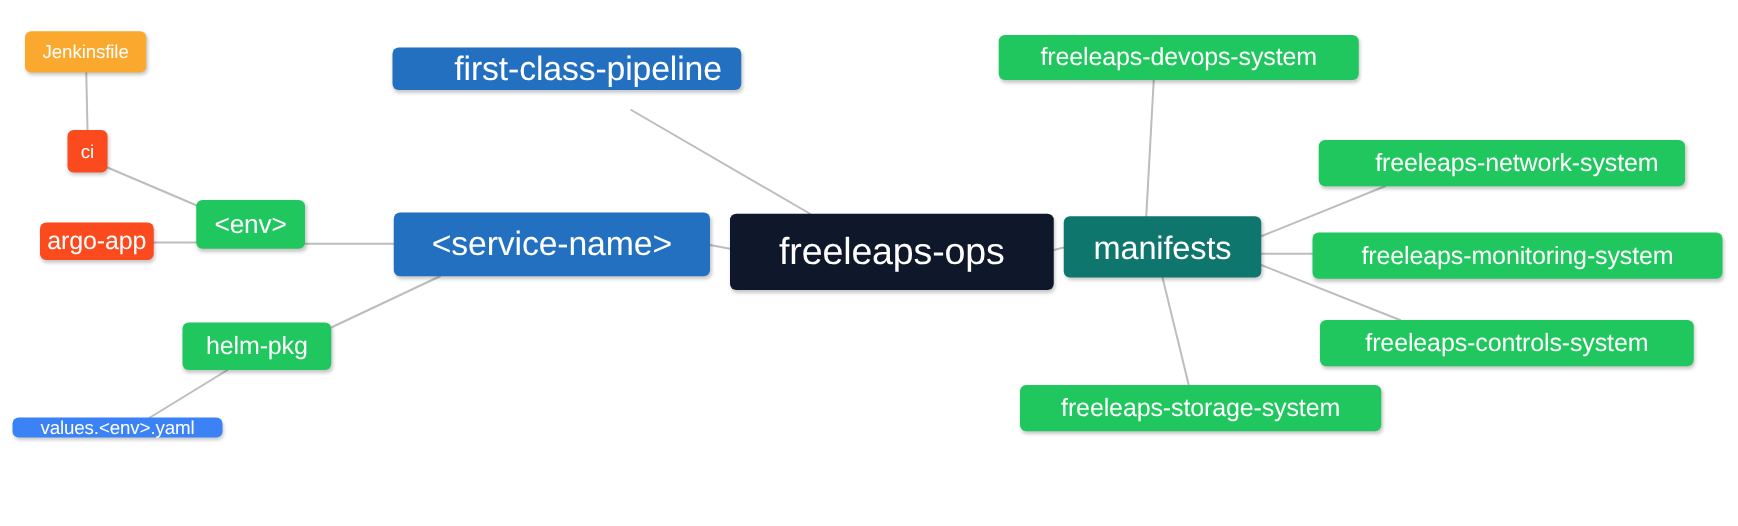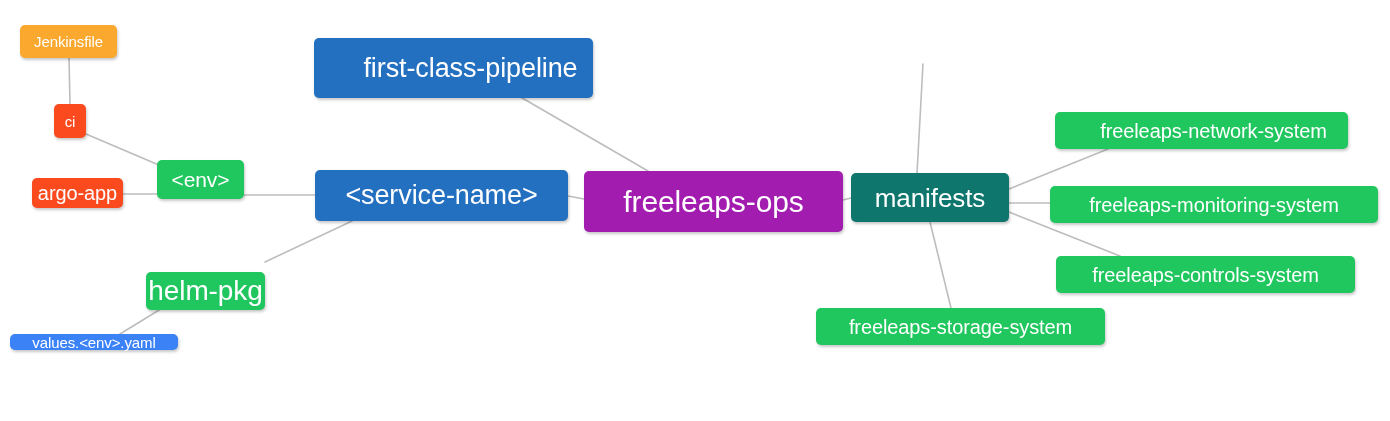--- a/index.html
+++ b/index.html
@@ -70,37 +70,40 @@
     </div>
     <div class="node" style="left: 54px; top: 104px; width: 32px; height: 34px; background: rgb(251, 74, 30); font-size: 15px;">
       <span class="node-label">ci</span>
     </div>
     <div class="node" style="left: 32px; top: 178px; width: 91px; height: 30px; background: rgb(251, 74, 30); font-size: 20px;">
       <span class="node-label">argo-app</span>
     </div>
     <div class="node" style="left: 157px; top: 160px; width: 87px; height: 39px; background: rgb(32, 199, 94); font-size: 21px;">
       <span class="node-label">&lt;env&gt;</span>
     </div>
-    <div class="node" style="left: 146px; top: 258px; width: 119px; height: 38px; background: rgb(32, 199, 94); font-size: 28px; margin-top: 14px;">
+    <div class="node" style="left: 146px; top: 258px; width: 119px; height: 38px; background: rgb(32, 199, 94); font-size: 20px;">
       <span class="node-label">helm-pkg</span>
     </div>
     <div class="node" style="left: 10px; top: 334px; width: 168px; height: 16px; background: #3b82f6; font-size: 15px;">
       <span class="node-label">values.&lt;env&gt;.yaml</span>
     </div>
-    <div class="node" style="left: 314px; top: 38px; width: 279px; height: 60px; background: rgb(36, 112, 192); font-size: 27px; padding-left: 34px;">
+    <div class="node" style="left: 314px; top: 38px; width: 279px; height: 34px; background: rgb(36, 112, 192); font-size: 27px; padding-left: 34px;">
       <span class="node-label">first-class-pipeline</span>
     </div>
     <div class="node" style="left: 315px; top: 170px; width: 253px; height: 51px; background: rgb(36, 112, 192); font-size: 27px;">
       <span class="node-label">&lt;service-name&gt;</span>
     </div>
-    <div class="node" style="left: 584px; top: 171px; width: 259px; height: 61px; background: #a21caf; font-size: 30px;">
+    <div class="node" style="left: 584px; top: 171px; width: 259px; height: 61px; background: #0f172a; font-size: 30px;">
       <span class="node-label">freeleaps-ops</span>
     </div>
     <div class="node" style="left: 851px; top: 173px; width: 158px; height: 49px; background: #0f766e; font-size: 26px;">
       <span class="node-label">manifests</span>
+    </div>
+    <div class="node" style="left: 799px; top: 28px; width: 288px; height: 36px; background: rgb(32, 199, 94); font-size: 20px;">
+      <span class="node-label">freeleaps-devops-system</span>
     </div>
     <div class="node" style="left: 1055px; top: 112px; width: 293px; height: 37px; background: rgb(32, 199, 94); font-size: 20px; padding-left: 24px;">
       <span class="node-label">freeleaps-network-system</span>
     </div>
     <div class="node" style="left: 1050px; top: 186px; width: 328px; height: 37px; background: rgb(32, 199, 94); font-size: 20px;">
       <span class="node-label">freeleaps-monitoring-system</span>
     </div>
     <div class="node" style="left: 1056px; top: 256px; width: 299px; height: 37px; background: rgb(32, 199, 94); font-size: 20px; text-align: center;">
       <span class="node-label">freeleaps-controls-system</span>
     </div>

